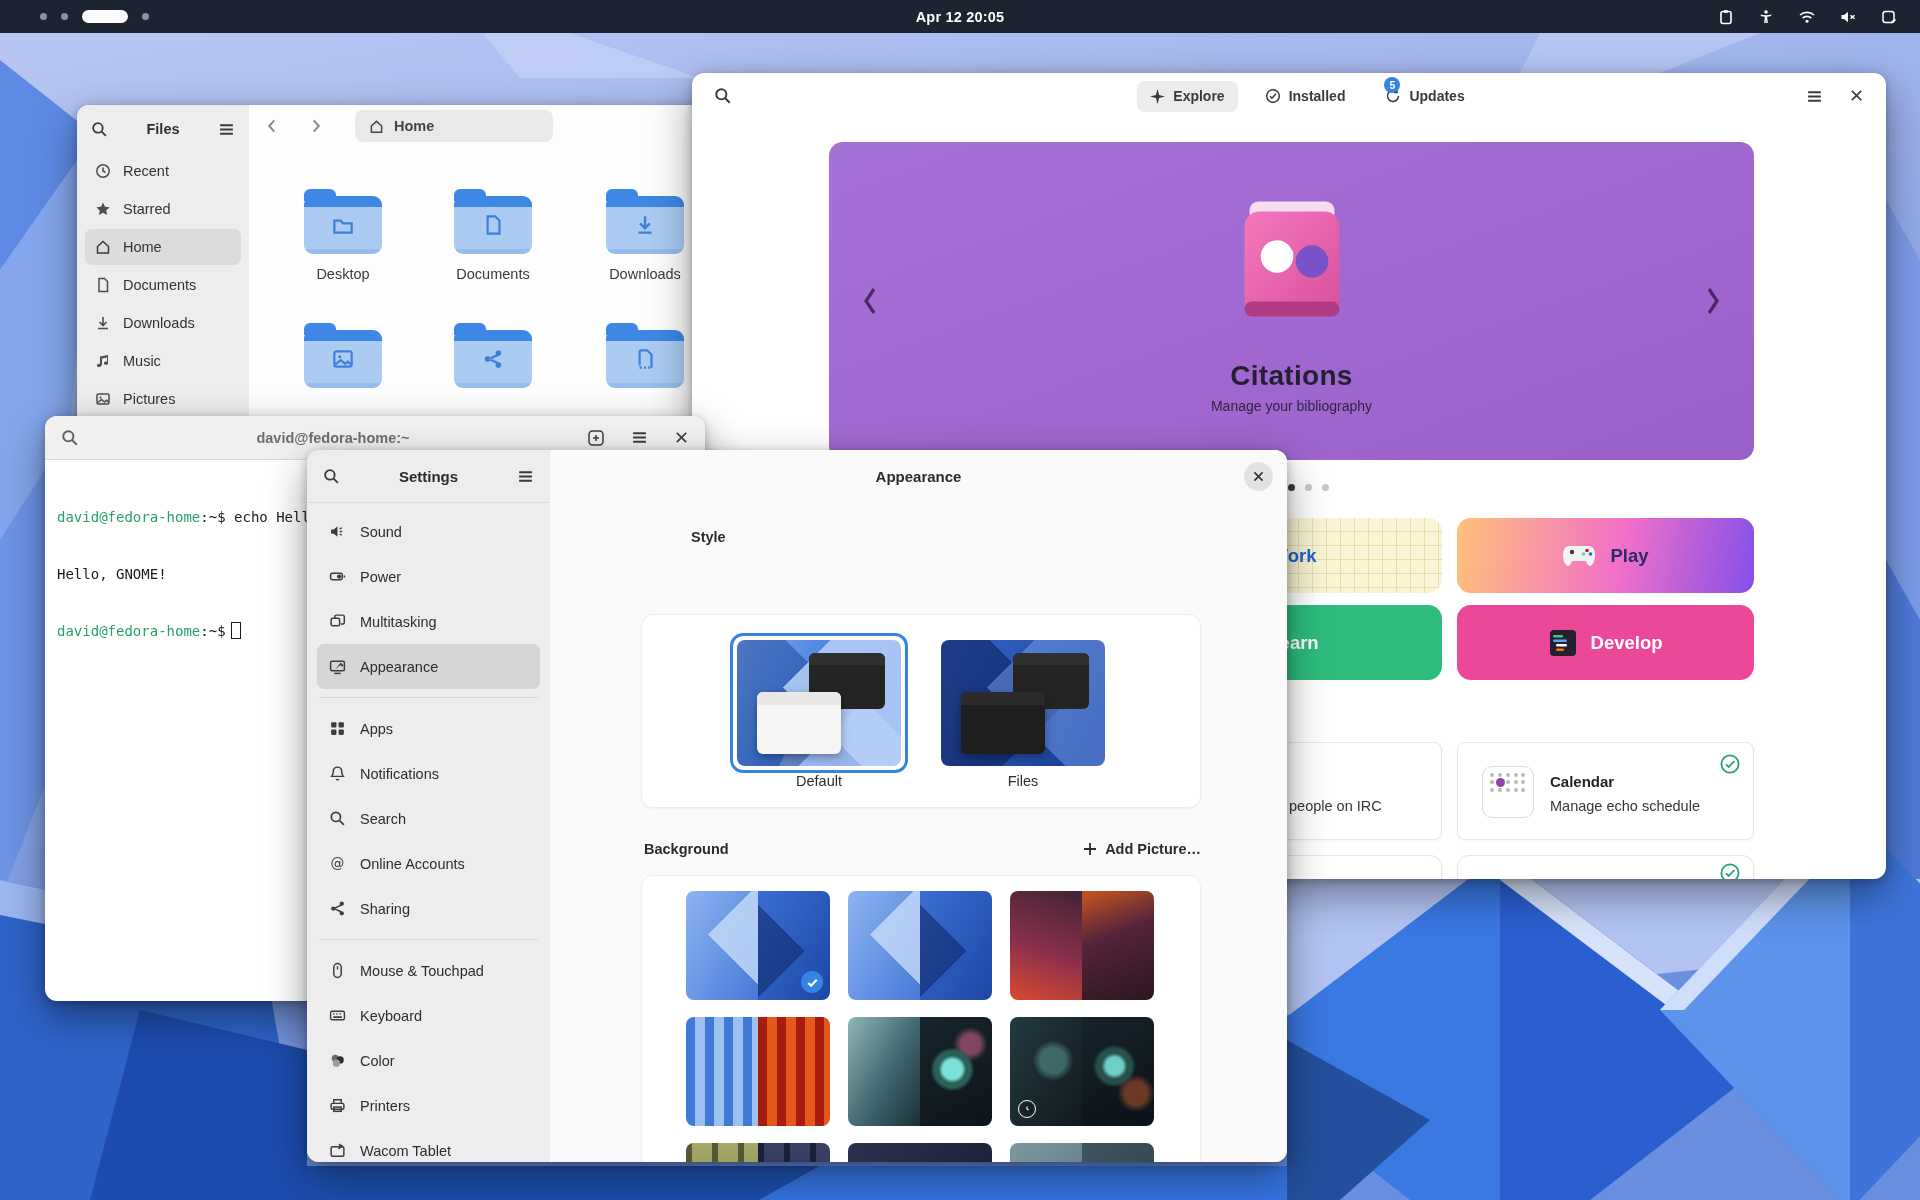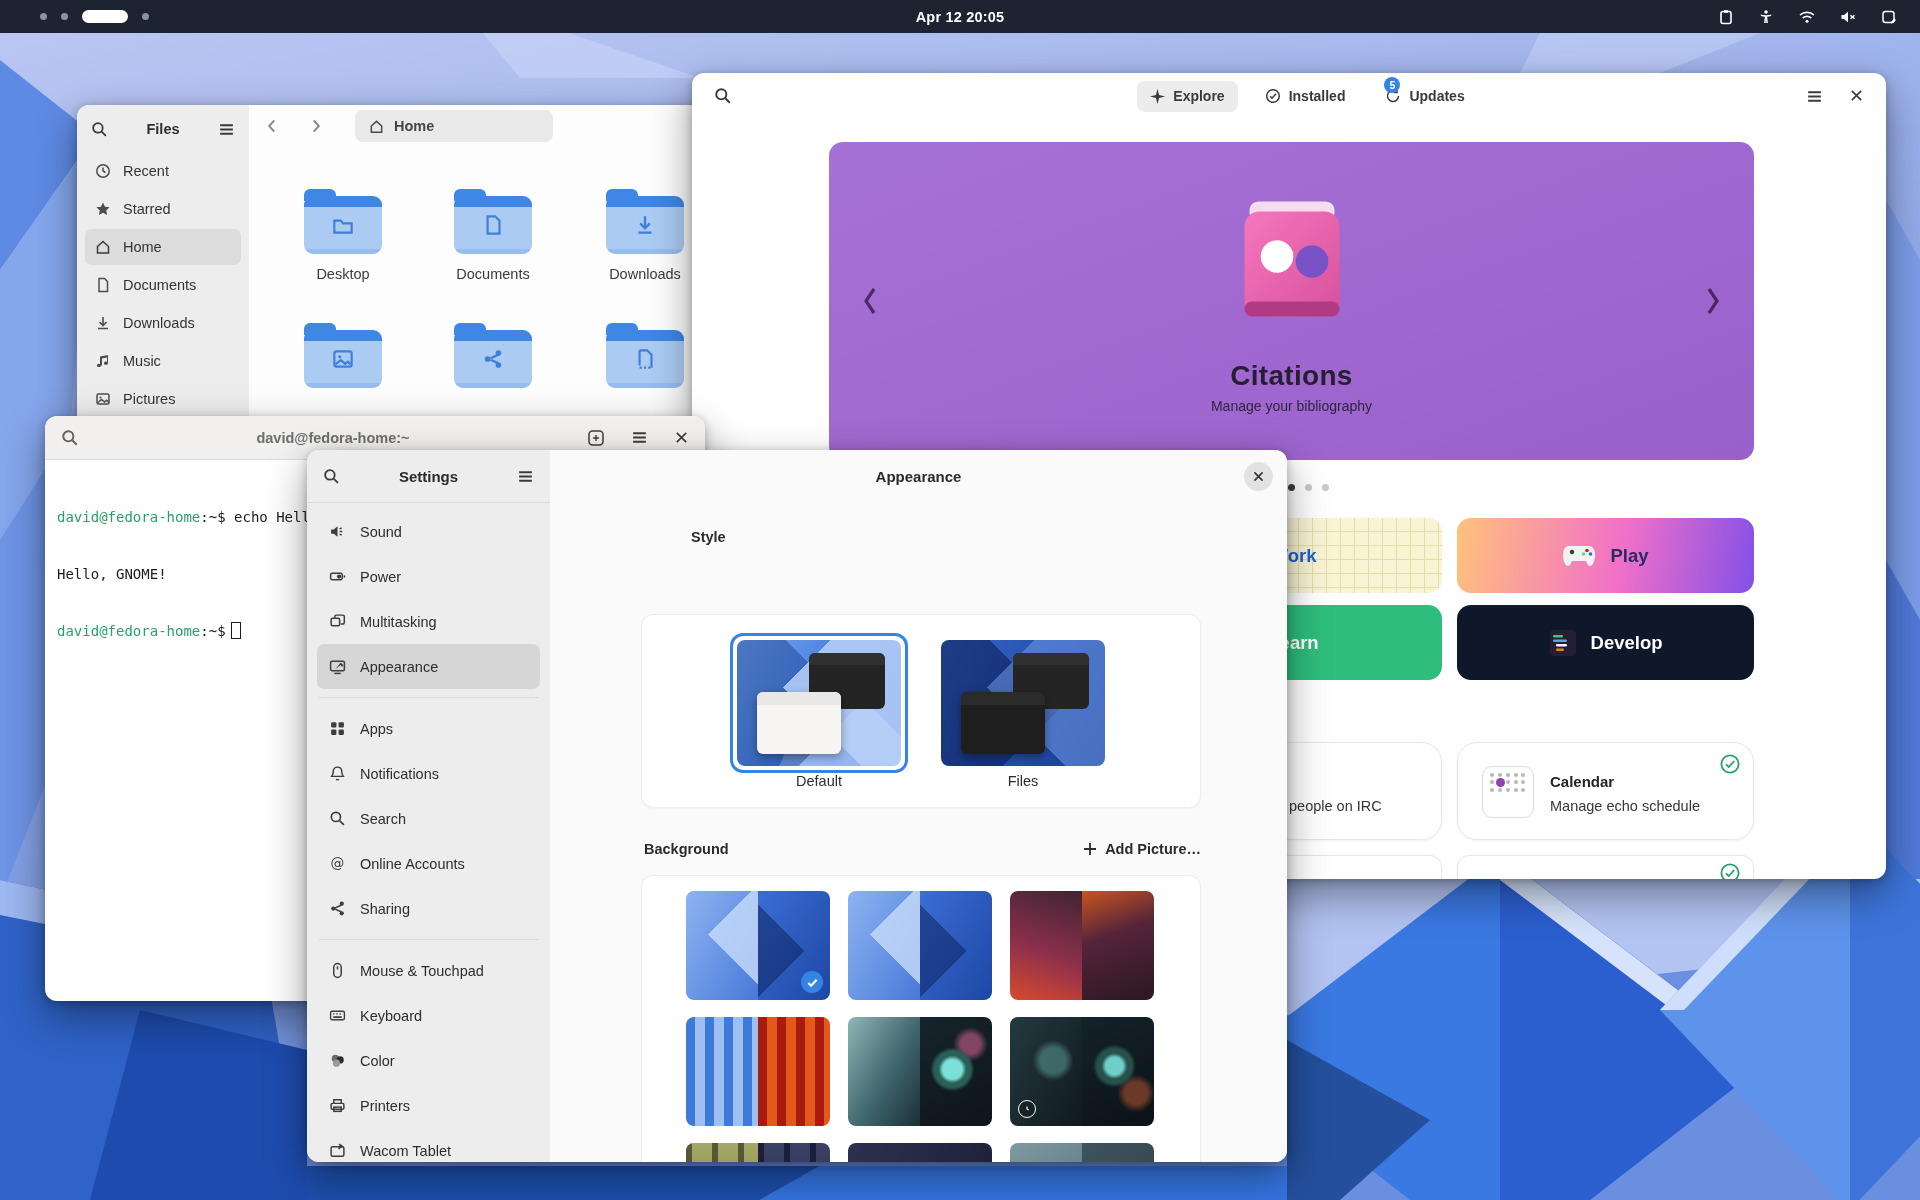--- a/index.html
+++ b/index.html
@@ -141,22 +141,22 @@
   .ban-icon { position:absolute; left:50%; top:42px; transform:translateX(-50%); }
   .ban-title { position:absolute; left:0; right:0; top:218px; text-align:center; font-size:28px; font-weight:800; color:#241f31; letter-spacing:.3px; }
   .ban-sub { position:absolute; left:0; right:0; top:256px; text-align:center; font-size:14px; color:#2f2541; }
   .dots { position:absolute; left:137px; width:925px; top:404px; text-align:center; }
   .dots span { display:inline-block; width:7px; height:7px; border-radius:50%; background:#c9c9c9; margin:0 5px; }
   .dots span.on { background:#3c3c3c; }
   .cat { position:absolute; height:75px; border-radius:14px; display:flex; align-items:center; justify-content:center; gap:14px; font-size:18.5px; font-weight:800; }
   .cat-work { background:#f9f4d4; background-image:repeating-linear-gradient(rgba(0,0,0,0) 0 13px, #e8dcab 13px 14px),repeating-linear-gradient(90deg, rgba(0,0,0,0) 0 13px, #e8dcab 13px 14px); color:#1c61d0; }
   .cat-play { background:linear-gradient(100deg,#ffc27a 0%,#f170c8 55%,#8350e8 100%); color:#2a2a66; }
   .cat-learn { background:#2ebd7d; color:#ffffff; }
-  .cat-dev { background:#0f172a; color:#ffffff; }
-  .tile { position:absolute; background:#fff; border:1px solid #e7e7e7; border-radius:20px; box-shadow:0 1px 3px rgba(0,0,0,.05); }
+  .cat-dev { background:#ec4899; color:#ffffff; }
+  .tile { position:absolute; background:#fff; border:1px solid #e7e7e7; border-radius:8px; box-shadow:0 1px 3px rgba(0,0,0,.05); }
   .tile .sub { font-size:14.5px; color:#363636; }
   .t2-title { position:absolute; left:92px; top:30px; font-size:15px; font-weight:700; color:#242424; }
   .t2-sub { position:absolute; left:92px; top:55px; font-size:14.5px; color:#363636; }
   .gcheck { position:absolute; right:12px; top:10px; }
   .tile.partial { border-radius:12px 12px 0 0; }
   .cal-icon { position:absolute; left:24px; top:23px; width:52px; height:52px; border-radius:10px; background:#fff; border:1px solid #ddd; overflow:hidden; }
   .cal-top { height:13px; background:#9141ac; }
   .cal-grid { display:grid; grid-template-columns:repeat(5,1fr); gap:3px; padding:6px 7px; }
   .cal-grid i { width:4px; height:4px; border-radius:50%; background:#b9b9b9; }
   .cal-grid i.big { width:9px; height:9px; background:#9141ac; margin:-2px; }

